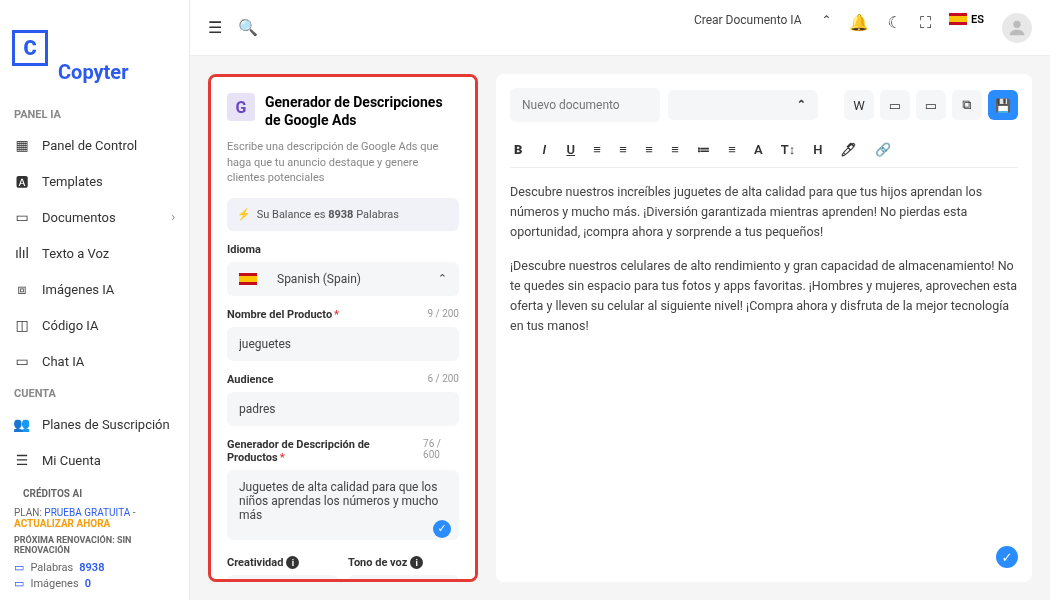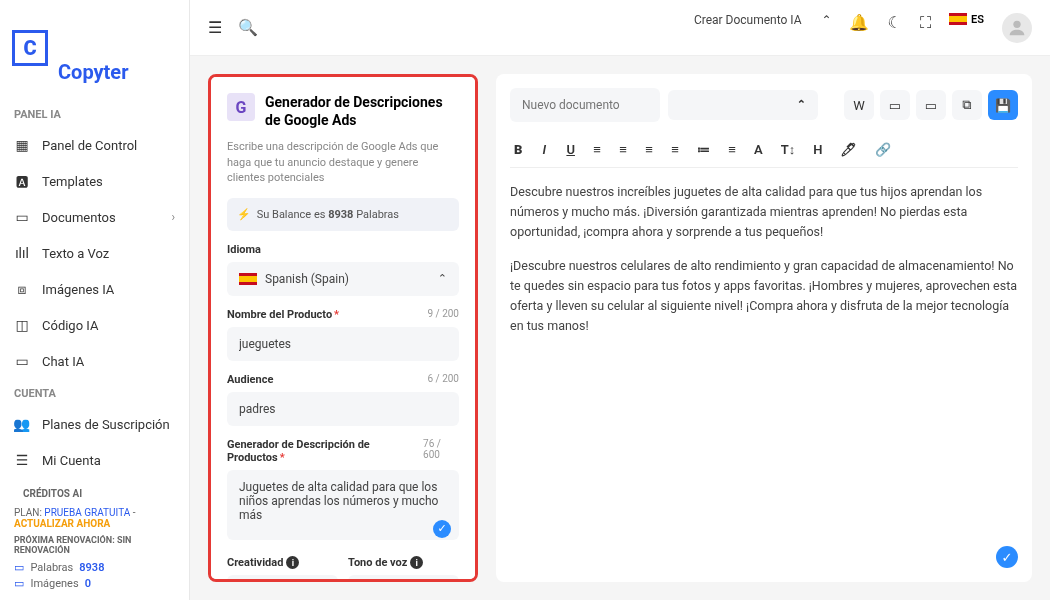--- a/index.html
+++ b/index.html
@@ -44,21 +44,21 @@
     .g-icon { width: 28px; height: 28px; background: #e8e2f7; color: #6b46c1; font-weight: 700; font-size: 16px; border-radius: 4px; display: flex; align-items: center; justify-content: center; }
     .form-title { font-size: 14px; font-weight: 700; line-height: 1.3; flex: 1; }
     .form-desc { font-size: 11px; color: #888; margin-bottom: 12px; line-height: 1.4; }
     .balance-box { background: #f0f2f7; border-radius: 6px; padding: 10px; font-size: 11px; color: #555; margin-bottom: 12px; display: flex; align-items: center; gap: 6px; }
     .balance-box .bolt { color: #2b5aed; }
     .balance-box b { font-weight: 700; }
     .field-label { font-size: 11px; font-weight: 700; color: #333; margin-bottom: 6px; display: flex; justify-content: space-between; }
     .field-label .req { color: #e53935; margin-left: 2px; }
     .field-label .count { font-weight: 400; color: #999; font-size: 10px; }
     .select-box, .input-box, .textarea-box { background: #f5f6f8; border: none; border-radius: 6px; padding: 10px 12px; font-size: 12px; color: #444; width: 100%; margin-bottom: 12px; font-family: inherit; }
-    .select-box { display: flex; align-items: center; gap: 8px; cursor: pointer; position: relative; }
+    .select-box { display: flex; align-items: center; gap: 20px; cursor: pointer; position: relative; }
     .select-box .chev { margin-left: auto; font-size: 11px; }
     .textarea-box { min-height: 70px; resize: none; position: relative; }
     .textarea-wrap { position: relative; }
     .check-badge { position: absolute; bottom: 18px; right: 8px; width: 18px; height: 18px; background: #2b8cff; border-radius: 50%; color: #fff; font-size: 11px; display: flex; align-items: center; justify-content: center; }
     .form-row { display: flex; gap: 10px; }
     .form-col { flex: 1; }
     .info-i { width: 13px; height: 13px; border-radius: 50%; background: #333; color: #fff; font-size: 9px; display: inline-flex; align-items: center; justify-content: center; margin-left: 3px; font-weight: 700; font-style: normal; }
     
     
     .editor-panel { flex: 1; background: #fff; border-radius: 8px; padding: 14px; display: flex; flex-direction: column; position: relative; }

